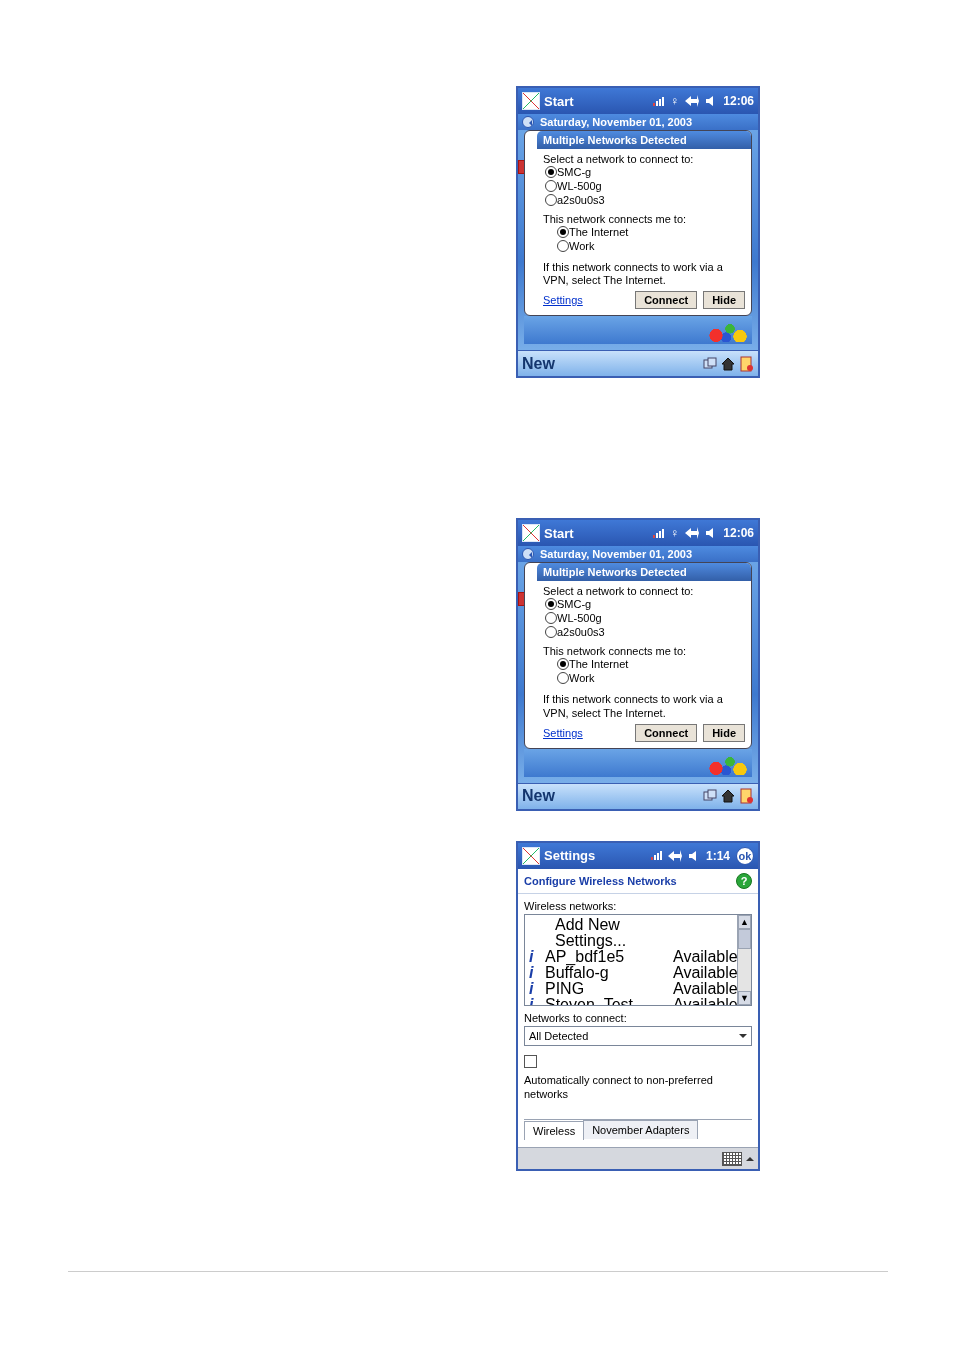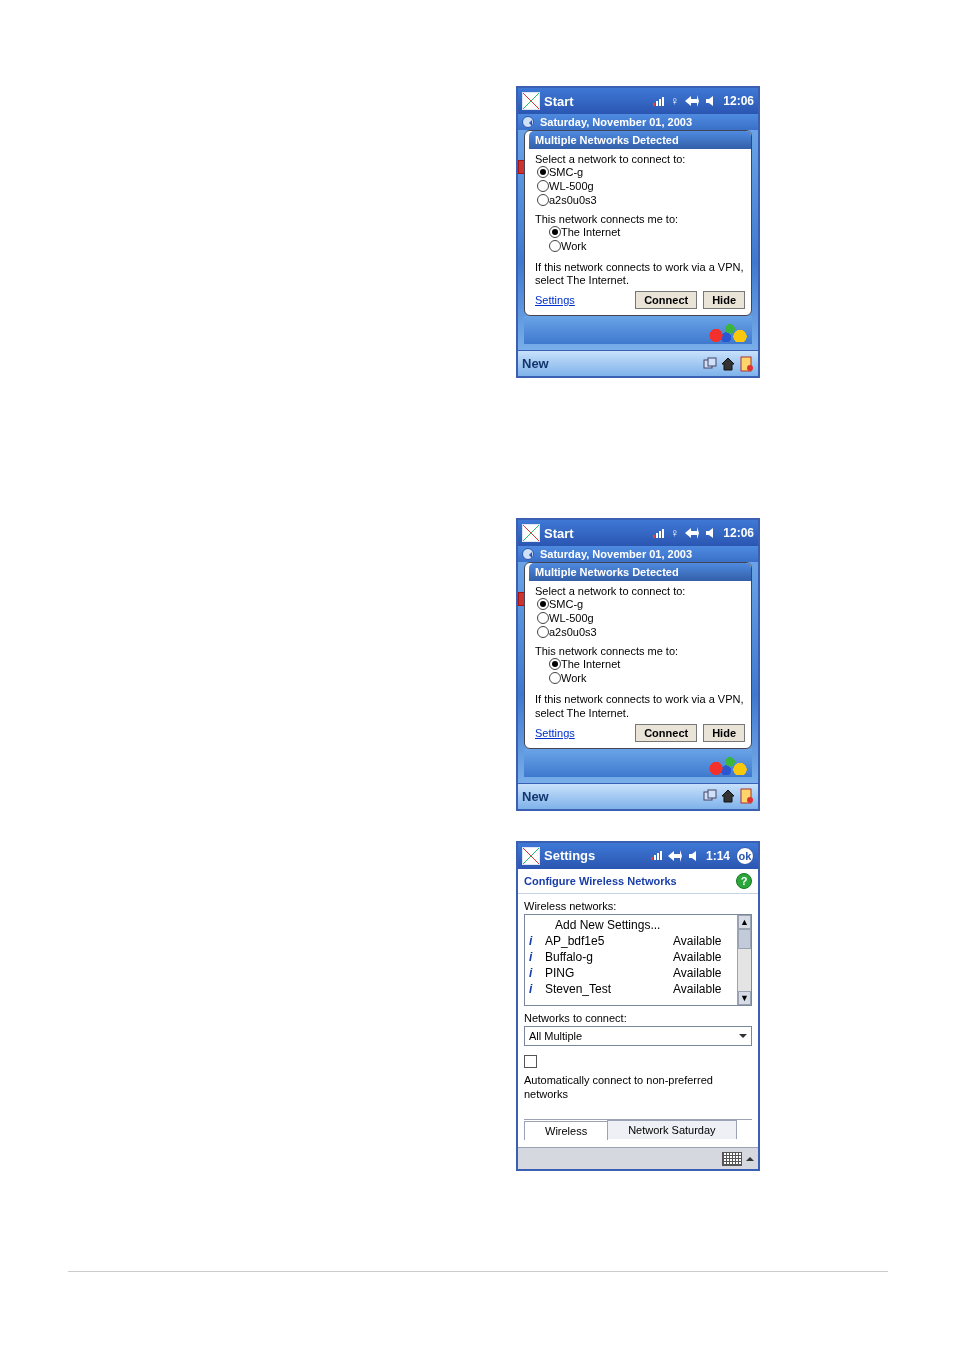--- a/index.html
+++ b/index.html
@@ -92,21 +92,21 @@
     position:relative;
   }
   .left-tab{
     position:absolute;left:0;top:30px;width:8px;height:14px;
     background:#c33;border:1px solid #a11;
   }
   .bubble{
     background:#fff;
     border:1px solid #445;
     border-radius:6px;
-    padding:4px 6px 6px 10px;
+    padding:4px 6px 6px 18px;
     position:relative;
   }
   .bubble-title{
     background:linear-gradient(#4f8be0,#335fa8);
     color:#fff;font-weight:bold;
     font-size:11px;
     padding:3px 6px;
     margin:-4px -6px 4px -6px;
     border-radius:5px 5px 0 0;
   }
@@ -148,21 +148,21 @@
       radial-gradient(circle at 80% 75%, #f7c80e 0 18%, transparent 19%),
       radial-gradient(circle at 45% 80%, #2a56d2 0 18%, transparent 19%);
   }
   
   .bottombar{
     height:26px;
     background:linear-gradient(#c8e1fb,#7fb2ea);
     border-top:1px solid #3a5fb3;
     display:flex;align-items:center;
     padding:0 4px;
-    font-weight:bold;color:#14366e;font-size:13px;
+    font-weight:bold;color:#14366e;font-size:16px;
   }
   .bottombar .grow{flex:1;}
   .mini-icon{
     width:16px;height:16px;margin-left:2px;
     display:inline-flex;align-items:center;justify-content:center;
   }
   .home-ic svg,.note-ic svg{display:block}
   
   .subhead{
     background:#fff;
@@ -181,21 +181,21 @@
   .listbox{
     border:1px solid #7a8699;height:92px;
     display:flex;
   }
   .listinner{
     flex:1;overflow:hidden;
     padding:2px 4px;
   }
   .lrow{
     display:flex;align-items:center;
-    font-size:12px;line-height:16px;
+    font-size:16px;line-height:16px;
   }
   .lrow .i{
     width:12px;font-weight:bold;color:#1a3ea8;font-style:italic;
   }
   .lrow .nm{ flex:1; padding-left:4px; }
   .lrow .st{ width:60px; text-align:left; }
   .scrollbar{
     width:14px;background:#e4e4e4;border-left:1px solid #9aa3b3;
     display:flex;flex-direction:column;
   }
@@ -214,21 +214,21 @@
     transform:translateY(2px);
   }
   .chkrow{display:flex;gap:6px;margin-top:8px;line-height:1.25;flex-direction:column;}
   .chk{
     width:13px;height:13px;border:1px solid #555;flex:none;margin-top:1px;
   }
   .tabbar{
     display:flex;border-top:1px solid #9aa3b3;margin-top:18px;
   }
   .tab{
-    padding:3px 20px;border:1px solid #9aa3b3;border-bottom:none;
+    padding:3px 8px;border:1px solid #9aa3b3;border-bottom:none;
     background:#eef0f5;font-size:11px;margin-right:-1px;
   }
   .tab.active{background:#fff;position:relative;top:1px;}
   .grey-bottom{
     height:22px;background:#d5d8de;border-top:1px solid #9aa3b3;
     display:flex;align-items:center;padding:0 4px;
   }
   .kbd-ic{
     margin-left:auto;width:20px;height:14px;border:1px solid #555;
     background:
@@ -501,32 +501,32 @@
         <div class="scrollbar">
           <div class="sbtn">▲</div>
           <div class="thumb"></div>
           <div class="strack"></div>
           <div class="sbtn">▼</div>
         </div>
       </div>
 
       <div class="lbl" style="margin-top:6px">Networks to connect:</div>
       <div class="dropdown">
-        <span>All Multiple</span>
+        <span>All Detected</span>
         <span class="dd-arrow"></span>
       </div>
 
       <div class="chkrow">
         <span class="chk"></span>
         <span>Automatically connect to non-preferred networks</span>
       </div>
 
       <div class="tabbar">
         <div class="tab active">Wireless</div>
-        <div class="tab">Network Saturday</div>
+        <div class="tab">November Adapters</div>
       </div>
     </div>
 
     <div class="grey-bottom">
       <span class="kbd-ic"></span>
       <span class="up-ic"></span>
     </div>
   </div>
 
 </div>

